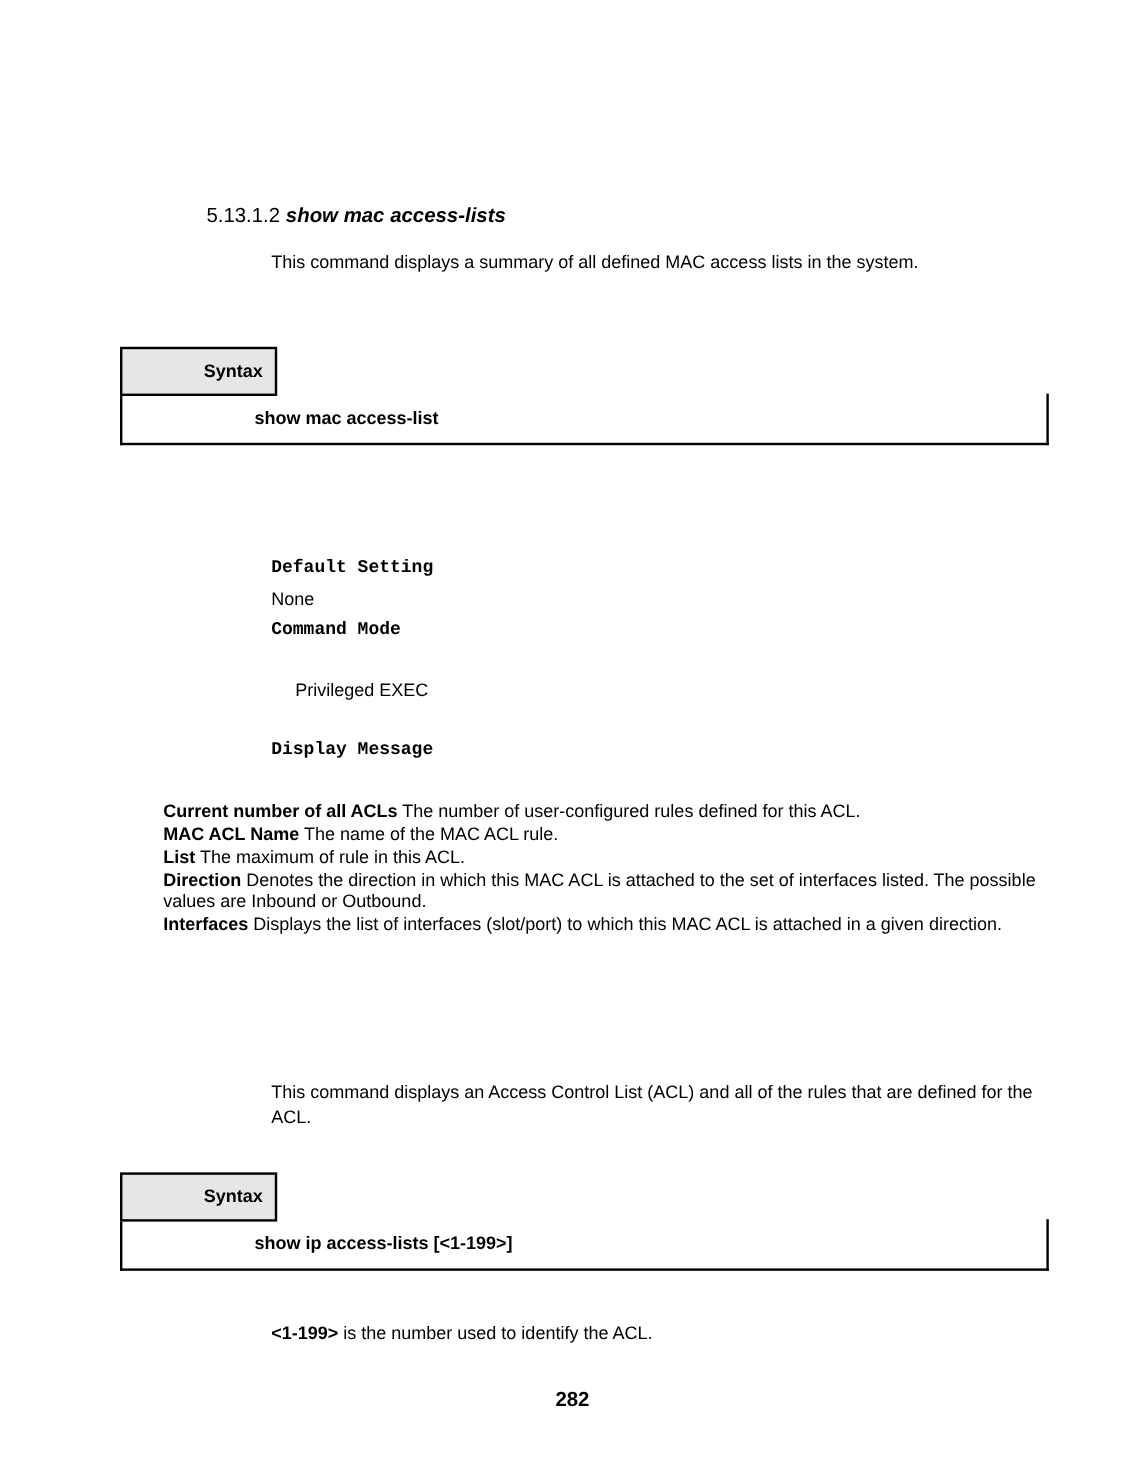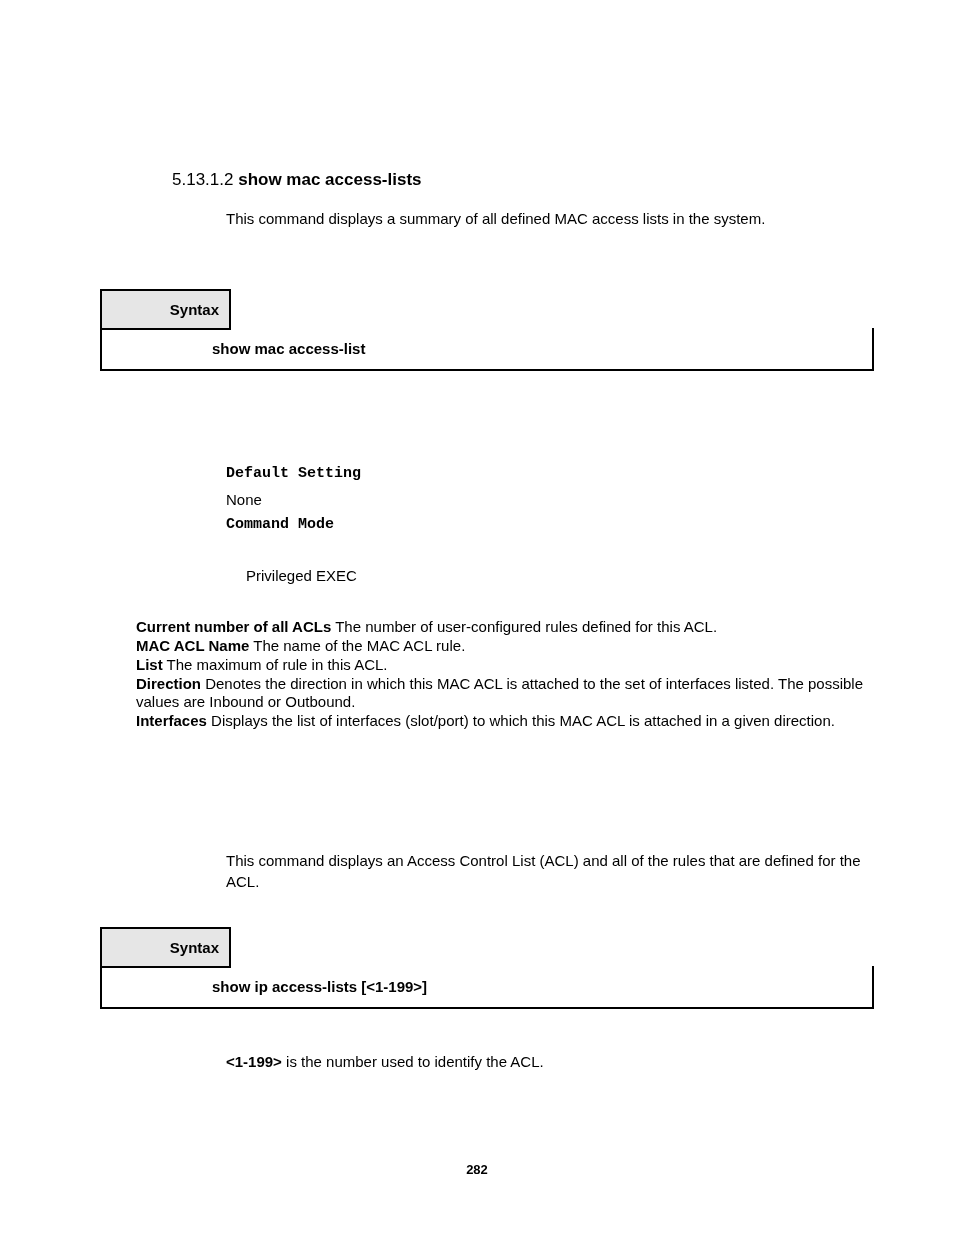--- a/index.html
+++ b/index.html
@@ -18,20 +18,21 @@
   }
   .section-heading {
     margin: 0 0 18px 72px;
     font-size: 17px;
   }
   .section-heading .num {
     font-weight: normal;
   }
   .section-heading .title {
     font-weight: bold;
+    font-style: italic;
   }
   .section-desc {
     margin: 0 0 0 126px;
     line-height: 1.4;
   }
   .syntax-block {
     margin-top: 60px;
     margin-bottom: 0;
   }
   .syntax-label-cell {
@@ -91,21 +92,21 @@
   .param-desc .lbl {
     font-weight: bold;
   }
   .page-number {
     position: absolute;
     bottom: 58px;
     left: 0;
     width: 100%;
     text-align: center;
     font-weight: bold;
-    font-size: 13px;
+    font-size: 17px;
   }
 </style>
 </head>
 <body>
 
 <div class="page">
 
   <div class="section-heading">
     <span class="num">5.13.1.2</span>
     <span> </span>
@@ -117,20 +118,21 @@
   <div class="syntax-block">
     <div class="syntax-label-cell">Syntax</div>
     <div class="syntax-body normalpad">show mac access-list</div>
   </div>
 
   <div class="details">
     <div class="lbl">Default Setting</div>
     <div>None</div>
     <div class="lbl">Command Mode</div>
     <div class="indented">Privileged EXEC</div>
+    <div class="lbl" style="margin-top:24px;">Display Message</div>
   </div>
 
   <div class="display-list">
     <p><span class="lbl">Current number of all ACLs</span><span> The number of user-configured rules defined for this ACL.</span></p>
     <p><span class="lbl">MAC ACL Name</span><span> The name of the MAC ACL rule.</span></p>
     <p><span class="lbl">List</span><span> The maximum of rule in this ACL.</span></p>
     <p><span class="lbl">Direction</span><span> Denotes the direction in which this MAC ACL is attached to the set of interfaces listed. The possible values are Inbound or Outbound.</span></p>
     <p><span class="lbl">Interfaces</span><span> Displays the list of interfaces (slot/port) to which this MAC ACL is attached in a given direction.</span></p>
   </div>
 

